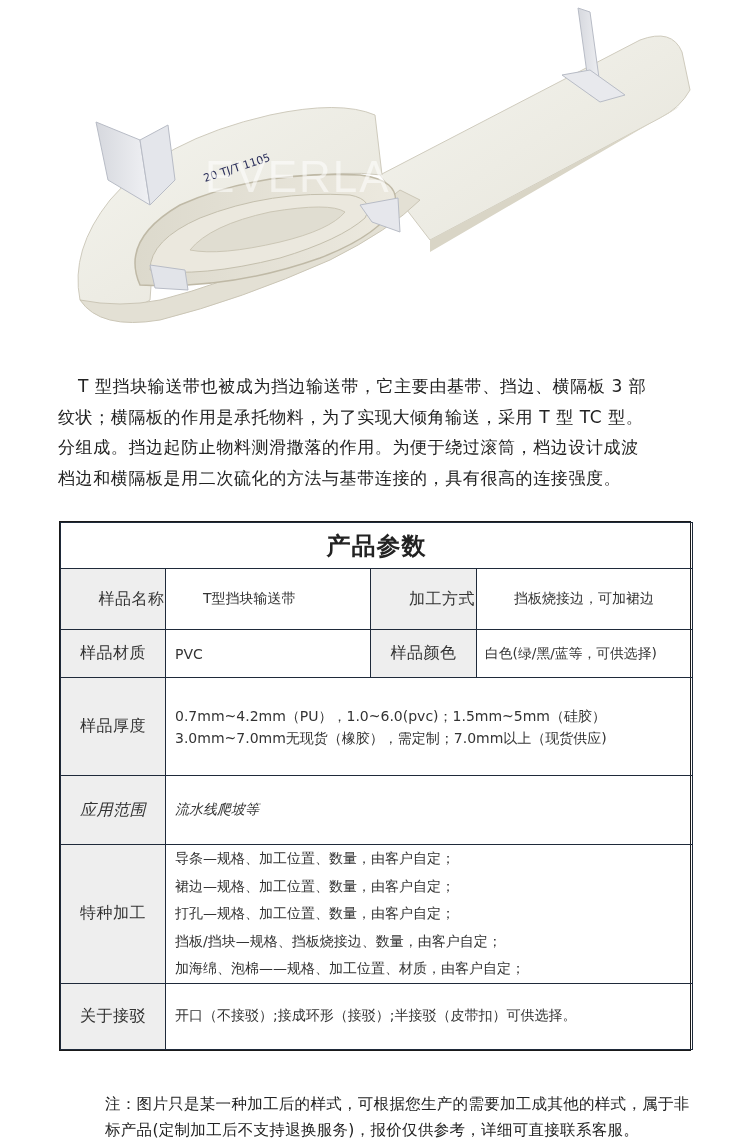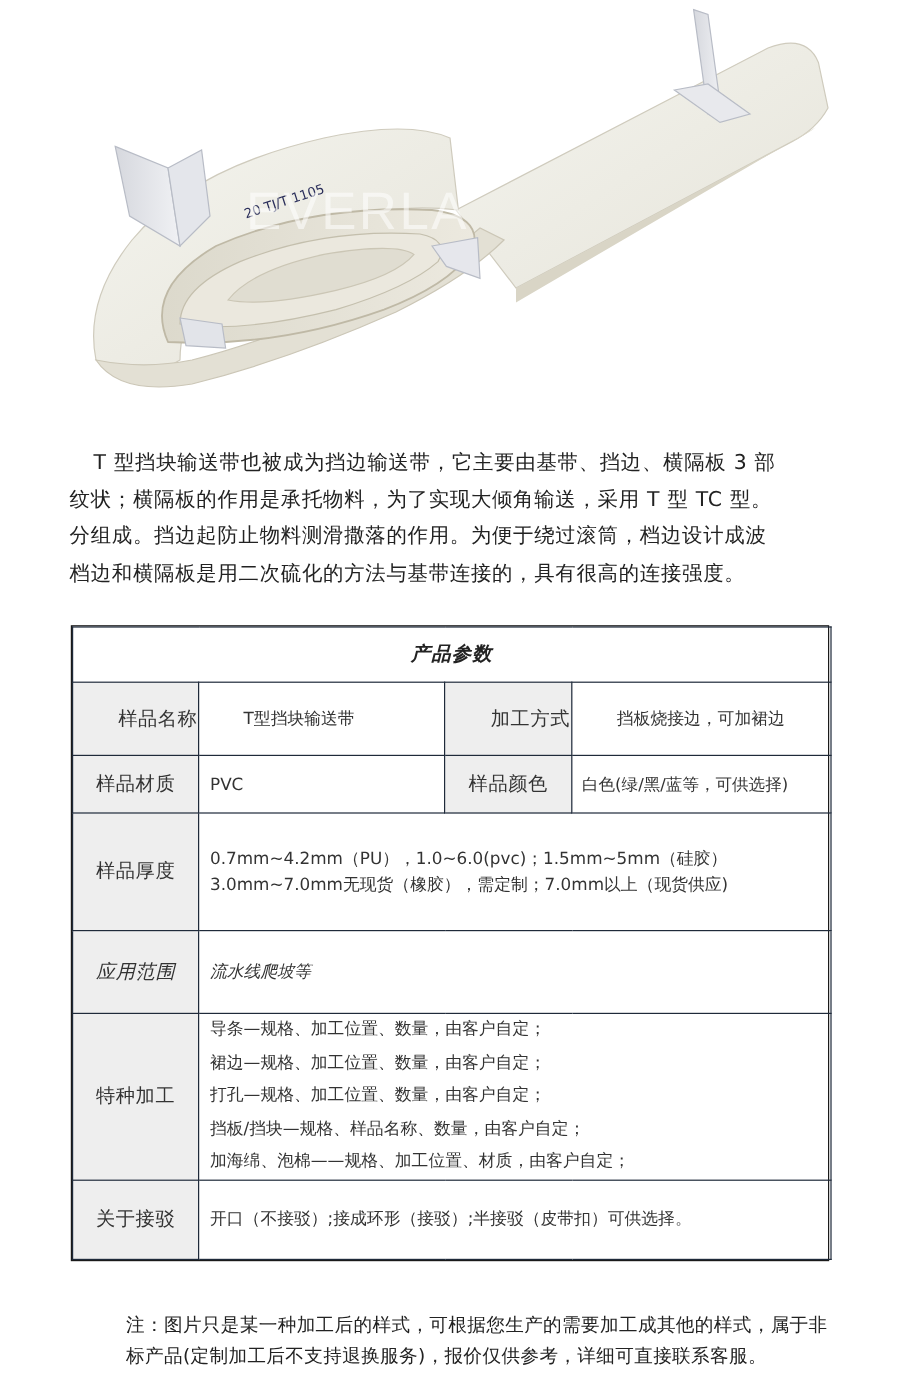--- a/index.html
+++ b/index.html
@@ -61,25 +61,24 @@
       border-collapse: collapse;
       table-layout: fixed;
     }
     .spec-table td {
       border: 1px solid #1f2a3a;
       vertical-align: middle;
     }
     .title-cell {
       height: 46px;
       text-align: center;
-      font-size: 16px;
+      font-size: 24px;
       font-weight: bold;
       color: #222;
       letter-spacing: 1px;
-      font-style: italic;
     }
     .label-cell {
       background: #eeeeee;
       text-align: center;
       font-size: 16px;
       color: #333;
       letter-spacing: 0.5px;
     }
     .value-cell {
       padding-left: 9px;
@@ -199,21 +198,21 @@
       <tr class="row-4">
         <td class="label-cell">应用范围</td>
         <td class="value-cell" colspan="3">流水线爬坡等</td>
       </tr>
       <tr class="row-5">
         <td class="label-cell">特种加工</td>
         <td class="value-cell multi" colspan="3">
           <span class="value-line">导条—规格、加工位置、数量，由客户自定；</span>
           <span class="value-line">裙边—规格、加工位置、数量，由客户自定；</span>
           <span class="value-line">打孔—规格、加工位置、数量，由客户自定；</span>
-          <span class="value-line">挡板/挡块—规格、样品名称、数量，由客户自定；</span>
+          <span class="value-line">挡板/挡块—规格、挡板烧接边、数量，由客户自定；</span>
           <span class="value-line">加海绵、泡棉——规格、加工位置、材质，由客户自定；</span>
         </td>
       </tr>
       <tr class="row-6">
         <td class="label-cell">关于接驳</td>
         <td class="value-cell" colspan="3">开口（不接驳）;接成环形（接驳）;半接驳（皮带扣）可供选择。</td>
       </tr>
     </tbody>
       </table>
   </div>

